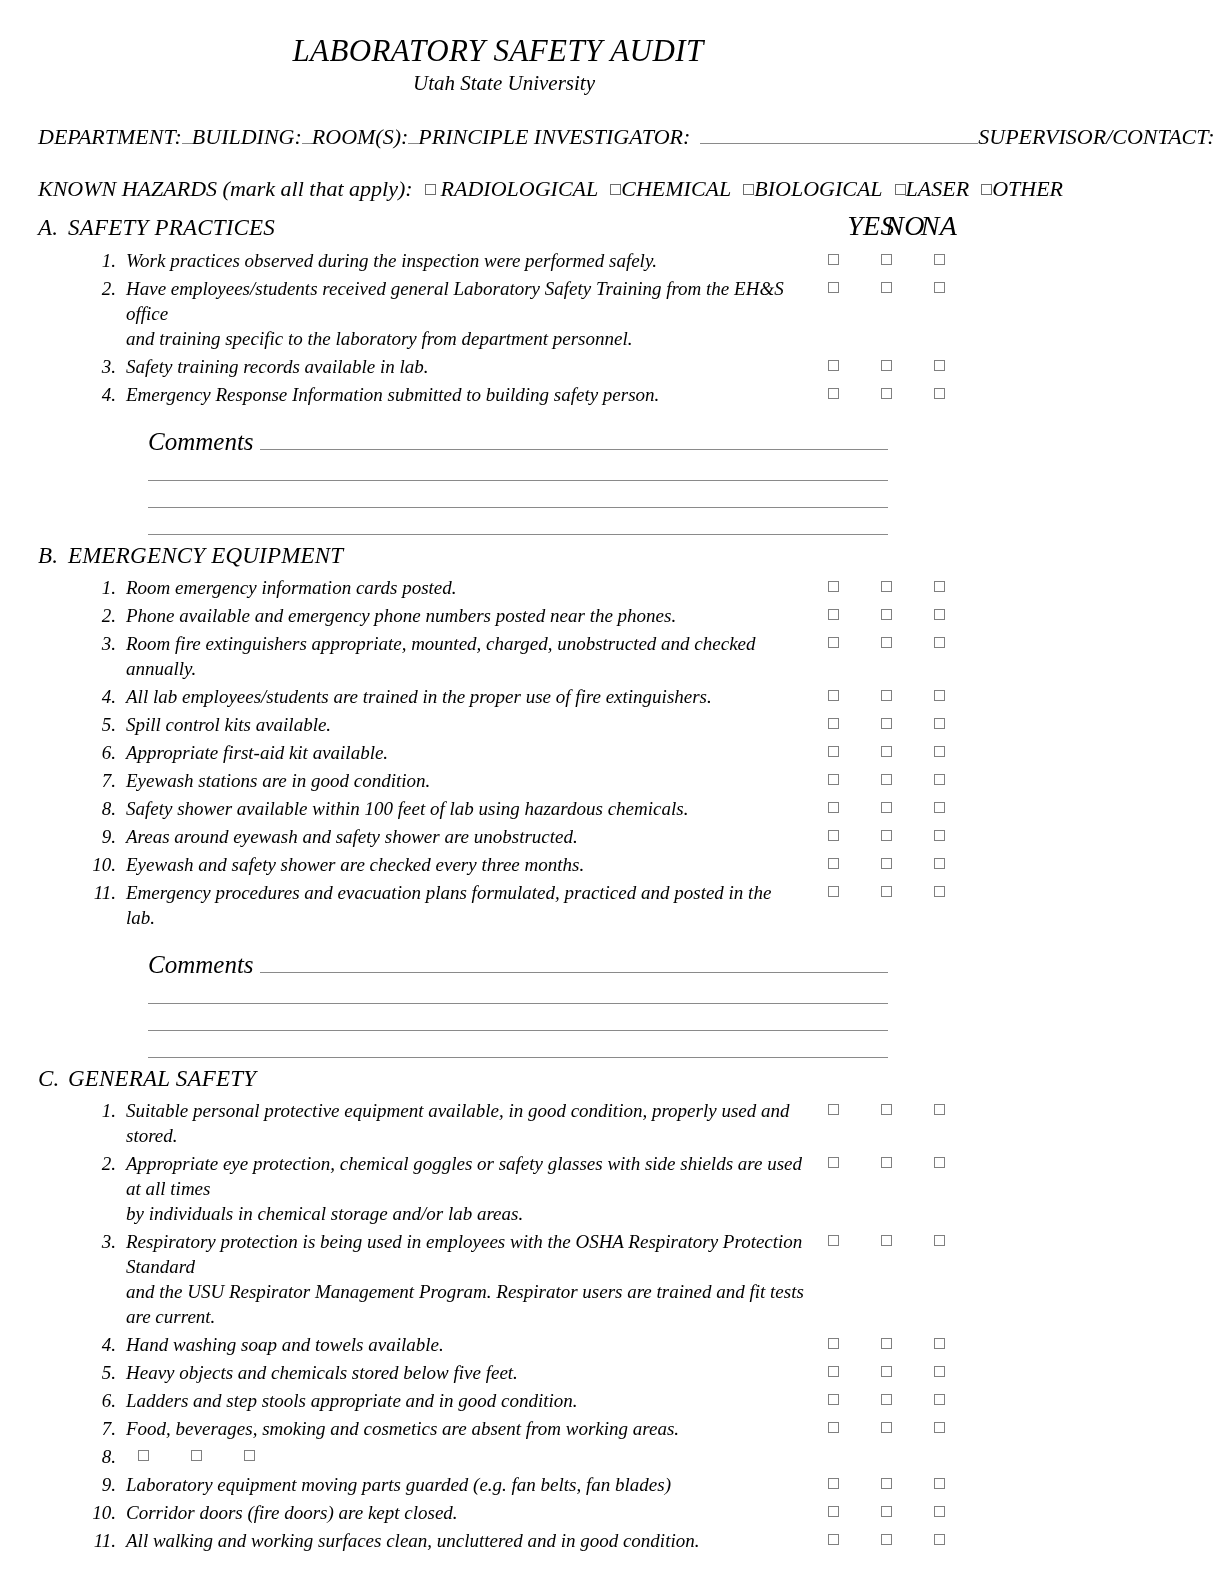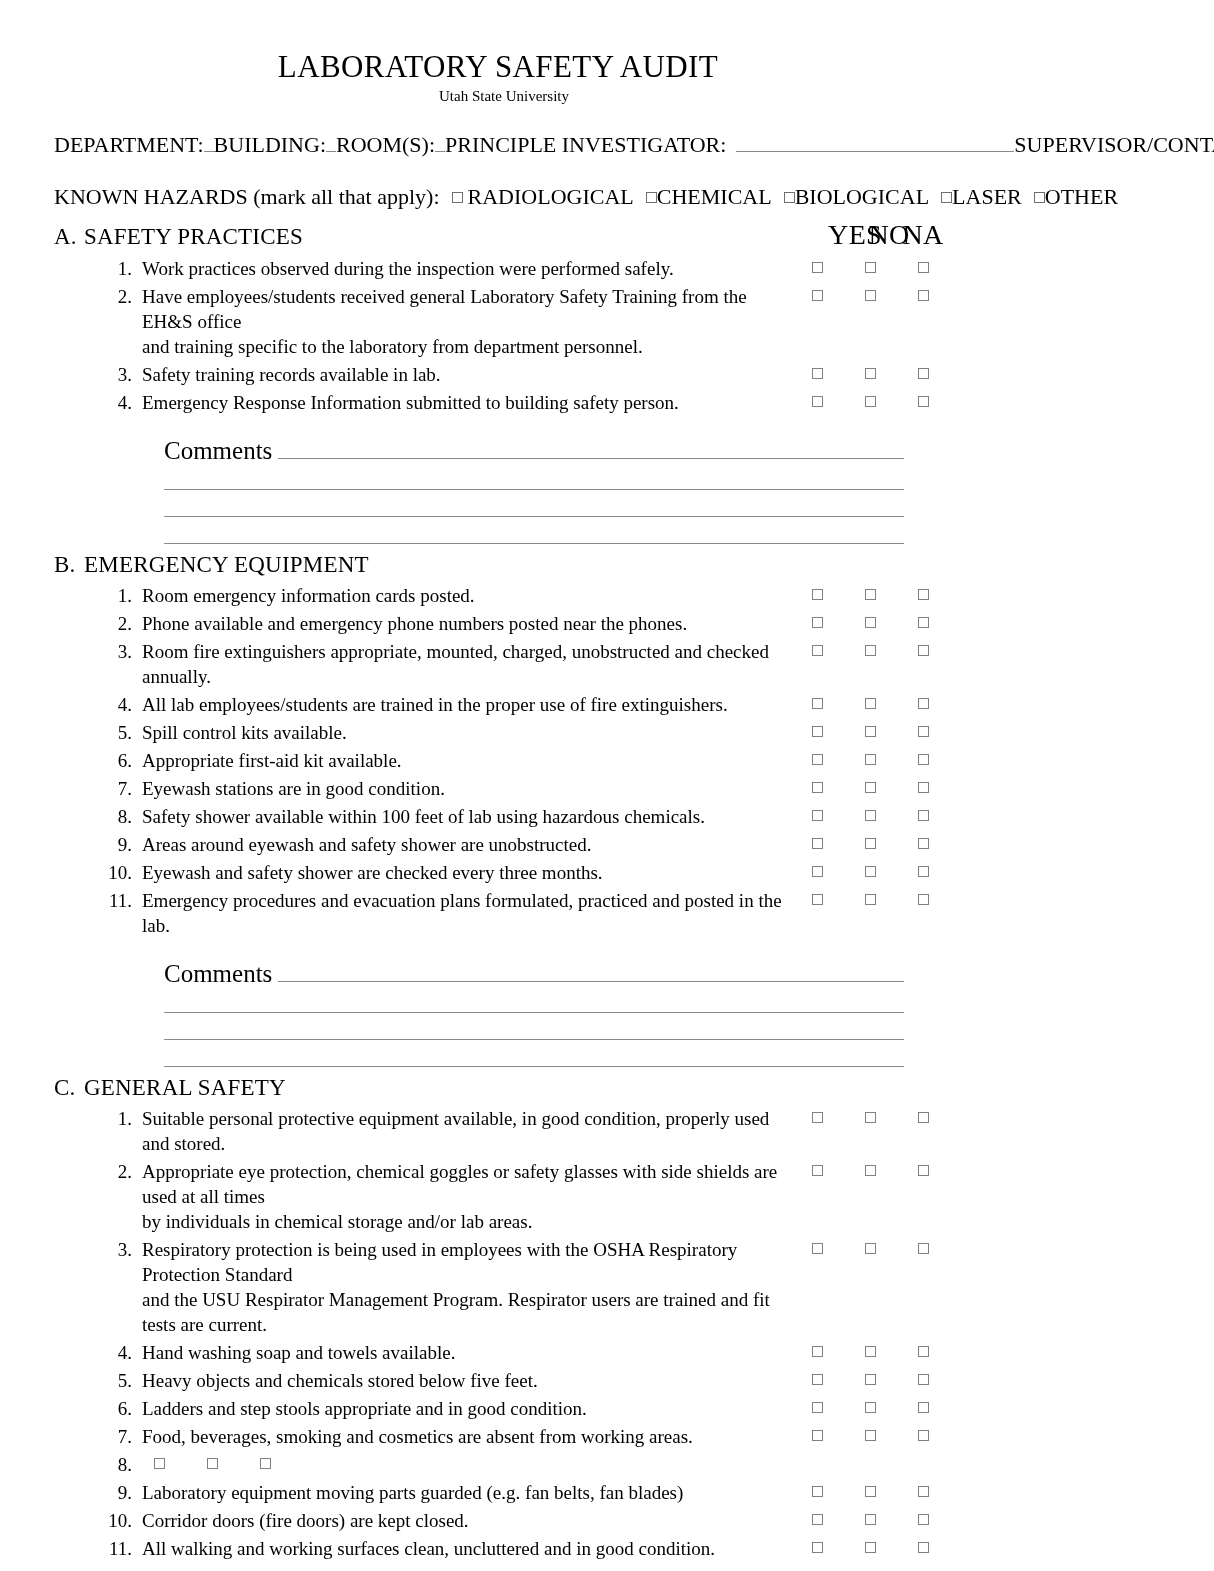--- a/index.html
+++ b/index.html
@@ -14,38 +14,39 @@
     font-family: "Liberation Serif", "DejaVu Serif", serif;
     color: #000000;
     position: relative;
     overflow: hidden;
   }
 
   .page {
     position: relative;
     width: 996px;
     height: 1571px;
-    padding: 16px;
+    padding: 0;
     box-sizing: border-box;
+    font-style: italic;
   }
 
   
   .title-block {
     text-align: center;
     padding-top: 34px;
   }
   .doc-title {
     font-size: 31px;
     letter-spacing: 0.4px;
     line-height: 1.08;
     font-weight: normal;
     margin: 0;
   }
   .doc-subtitle {
-    font-size: 15px;
+    font-size: 21px;
     line-height: 1.2;
     margin: 4px 0 0 12px;
     font-weight: normal;
   }
 
   
   .form-head {
     margin-top: 26px;
     padding: 0 38px 0 38px;
     display: flex;

